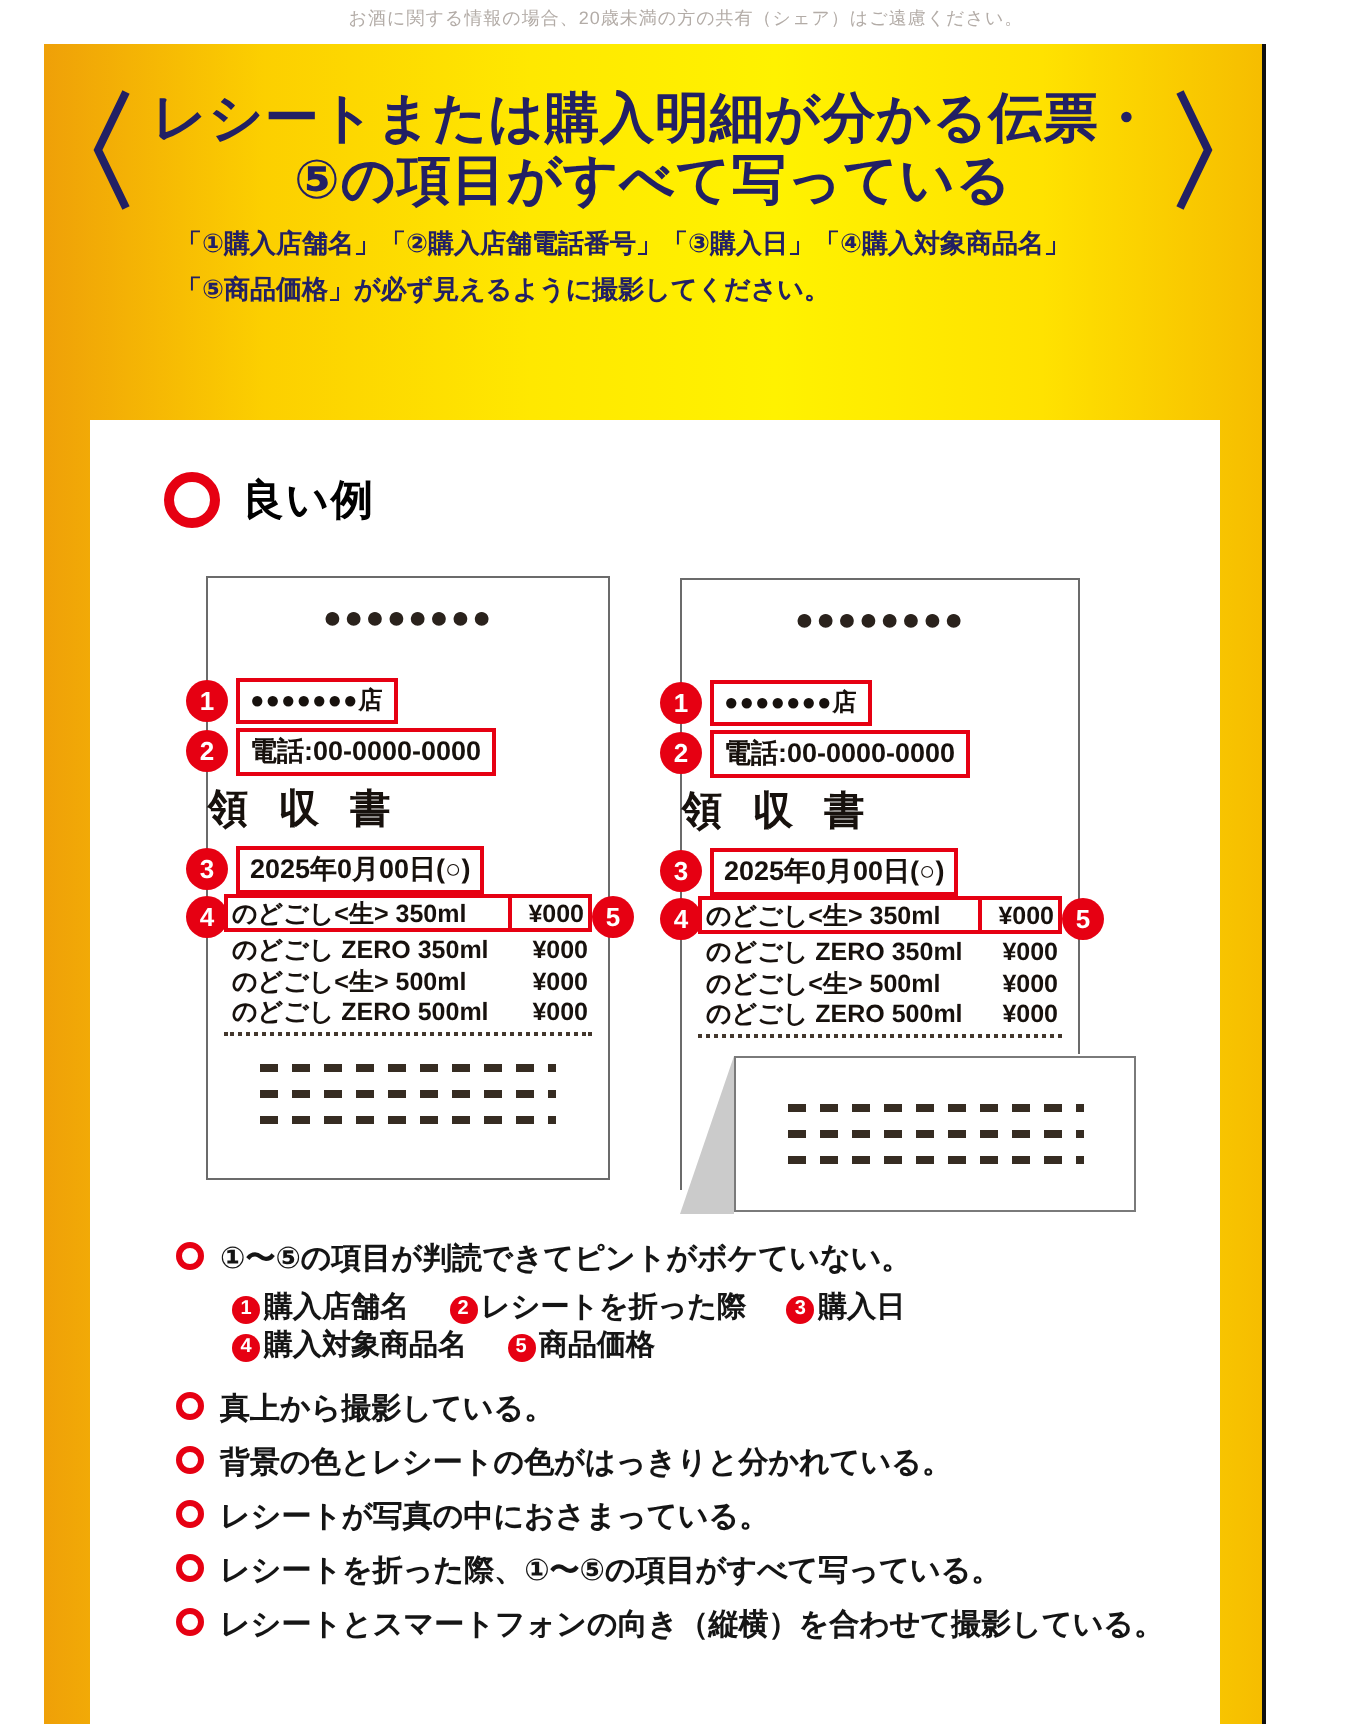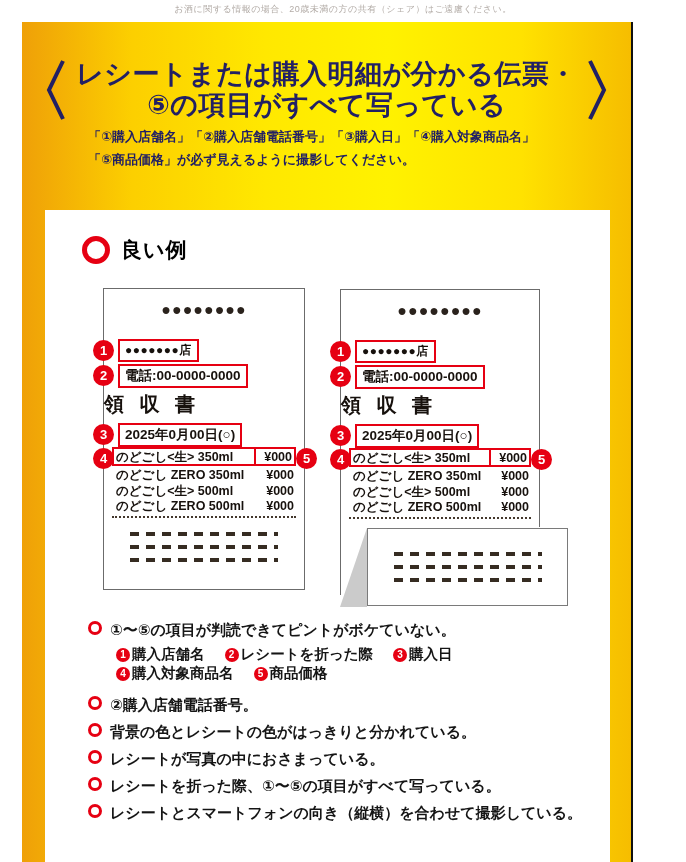--- a/index.html
+++ b/index.html
@@ -8,21 +8,21 @@
   .page { position:relative; width:686px; height:862px; overflow:hidden; }
 
   .notice { position:absolute; top:3px; left:0; width:100%; text-align:center;
     font-size:9px; color:#b3aca7; letter-spacing:0.5px; }
 
   .band { position:absolute; left:22px; top:22px; width:611px; height:840px;
     background:linear-gradient(90deg,#efa008 0%,#fccf00 18%,#ffe800 40%,#fff200 60%,#ffe200 82%,#f6bd00 100%);
     border-right:2px solid #101010; }
 
   .header-row { display:flex; justify-content:center; align-items:center;
-    padding-top:37px; gap:10px; }
+    padding-top:22px; gap:10px; }
   .title { text-align:center; font-size:27px; font-weight:900; color:#222064;
     line-height:31px; letter-spacing:0.5px; }
   .bracket { flex:none; display:block; }
 
   .subtitle { margin:5px 0 0 66px; font-size:13px; font-weight:bold;
     color:#222064; line-height:22.5px; }
 
   .card { position:absolute; left:23px; top:188px; width:565px; height:652px;
     background:#ffffff; }
 
@@ -210,21 +210,21 @@
             <span class="legend-entry"><span class="lg-badge">2</span><span>レシートを折った際</span></span>
             <span class="legend-entry"><span class="lg-badge">3</span><span>購入日</span></span>
           </div>
           <div>
             <span class="legend-entry"><span class="lg-badge">4</span><span>購入対象商品名</span></span>
             <span class="legend-entry"><span class="lg-badge">5</span><span>商品価格</span></span>
           </div>
         </div>
         <div class="chk-item">
           <div class="chk-ring"></div>
-          <div>②購入店舗電話番号。</div>
+          <div>真上から撮影している。</div>
         </div>
         <div class="chk-item">
           <div class="chk-ring"></div>
           <div>背景の色とレシートの色がはっきりと分かれている。</div>
         </div>
         <div class="chk-item">
           <div class="chk-ring"></div>
           <div>レシートが写真の中におさまっている。</div>
         </div>
         <div class="chk-item">

